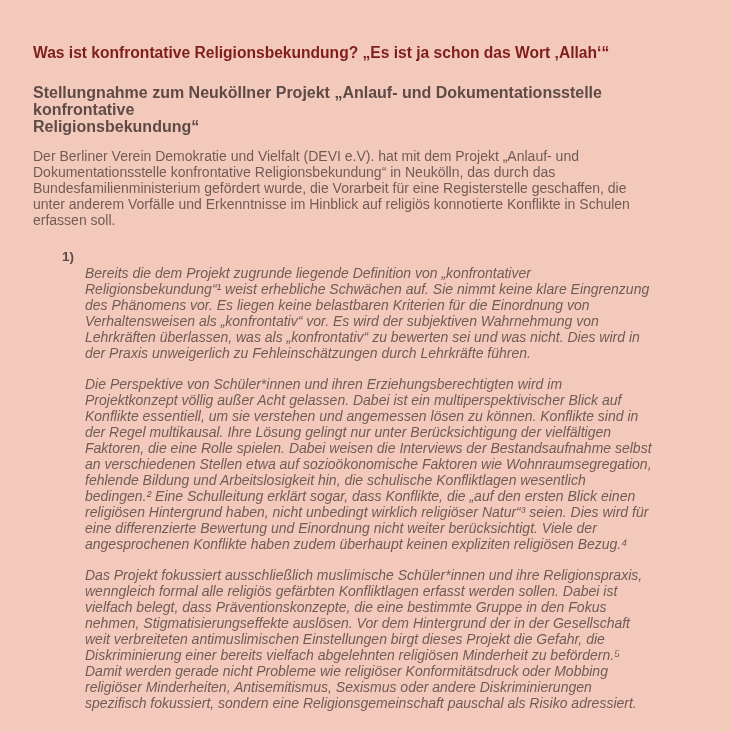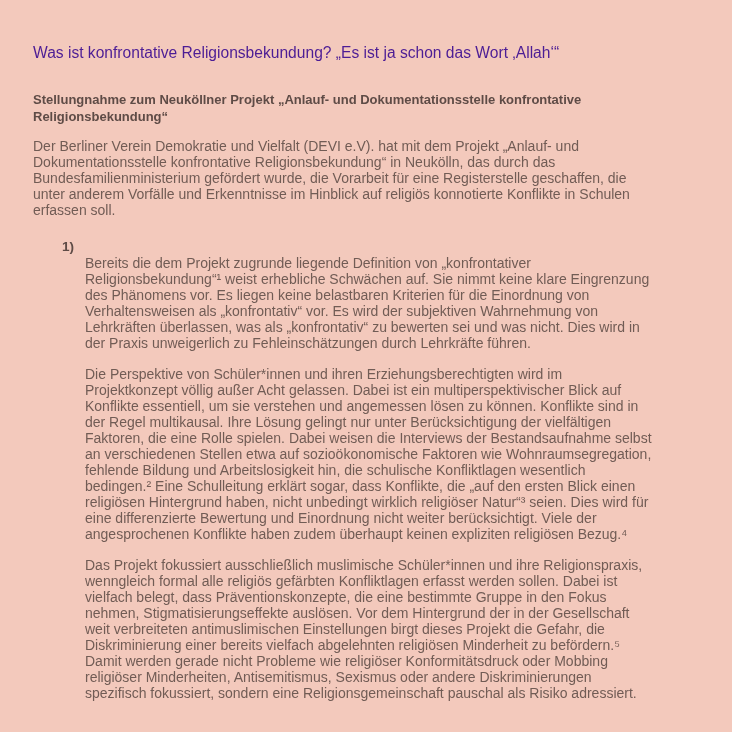--- a/index.html
+++ b/index.html
@@ -15,30 +15,30 @@
     color: #715c55;
     -webkit-font-smoothing: antialiased;
   }
   .page {
     box-sizing: border-box;
     width: 732px;
     height: 732px;
     padding: 43px 25px 0 33px;
   }
   .doc-title {
-    margin: 0 0 29px 0;
+    margin: 0 0 22px 0;
     font-size: 15.6px;
     line-height: 19px;
-    font-weight: normal;
-    color: #4c1d95;
+    font-weight: bold;
+    color: #7f1d1d;
     white-space: pre-line;
   }
   .doc-subtitle {
     margin: 0 0 13px 0;
-    font-size: 13px;
+    font-size: 16px;
     line-height: 17px;
     font-weight: bold;
     color: #5e4b46;
     white-space: pre-line;
   }
   .para {
     margin: 0 0 15px 0;
     font-size: 14px;
     line-height: 16px;
     white-space: pre-line;
@@ -52,20 +52,21 @@
     font-size: 13.6px;
     line-height: 15.5px;
     font-weight: bold;
     color: #5e4b46;
   }
   .sec-num {
     flex: 0 0 28px;
   }
   .section .para {
     margin-left: 52px;
+    font-style: italic;
   }
 </style>
 </head>
 <body>
 
 <div class="page">
 
   <h1 class="doc-title">Was ist konfrontative Religionsbekundung? „Es ist ja schon das Wort ‚Allah‘“</h1>
 
   <h2 class="doc-subtitle">Stellungnahme zum Neuköllner Projekt „Anlauf- und Dokumentationsstelle konfrontative

